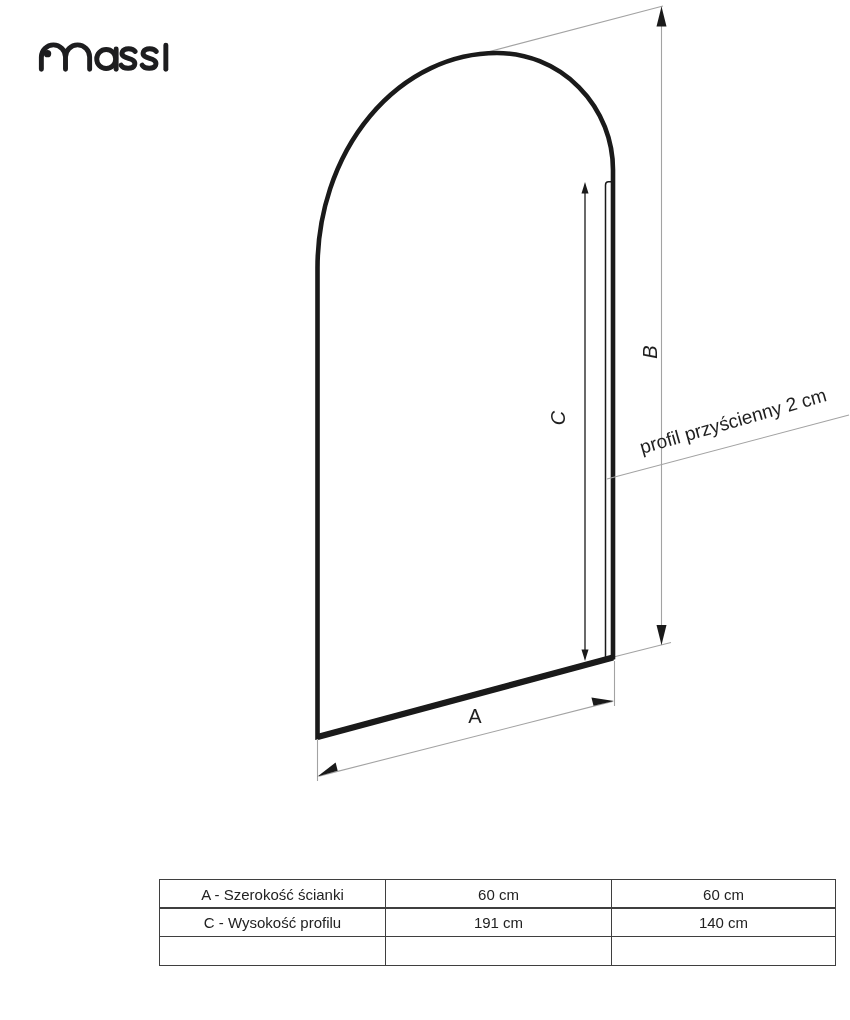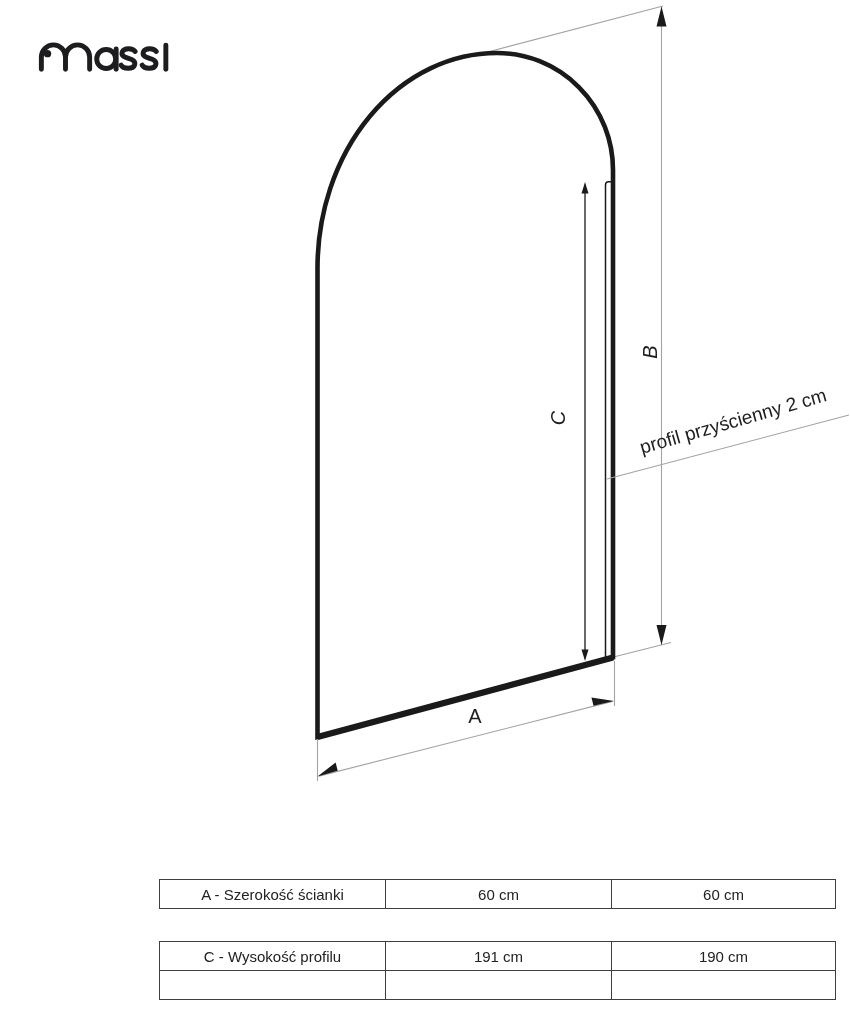--- a/index.html
+++ b/index.html
@@ -18,21 +18,21 @@
   .dim-label-a{font:20px "Liberation Sans",sans-serif;fill:#1f1f1f;}
   .annot{font:19px "Liberation Sans",sans-serif;fill:#1f1f1f;}
   .logo-stroke{stroke:#1d1d1f;stroke-width:5.2;fill:none;stroke-linecap:round;}
   .logo-fill{fill:#1d1d1f;}
 
   .spec-table{position:absolute;left:127px;width:676px;border-collapse:collapse;
               table-layout:fixed;font-size:15px;color:#222;margin-left:32px;}
   .spec-table td{border:1px solid var(--table-border,#3f3f3f);text-align:center;
                  vertical-align:middle;height:28px;padding:0;overflow:hidden;white-space:nowrap;}
   .tbl-1{top:879px;}
-  .tbl-2{top:941px;}
+  .tbl-2{top:907px;}
 </style>
 </head>
 <body>
 
 <div class="page">
 
   <svg class="logo" viewBox="0 0 150 40" role="img" aria-label="massi">
     <path class="logo-stroke" d="M 12 34 V 21 A 12.75 12.75 0 0 1 37.5 21 V 34 M 37.5 21 A 12.75 12.75 0 0 1 63 21 V 34"></path>
     <circle class="logo-fill" cx="18.5" cy="17.5" r="3.9"></circle>
     <circle class="logo-stroke" cx="80.5" cy="23.2" r="10"></circle>
@@ -101,21 +101,21 @@
   <table class="spec-table tbl-2">
     <colgroup>
         <col style="width:226px">
         <col style="width:226px">
         <col style="width:224px">
       </colgroup>
     <tbody>
         <tr>
       <td>C - Wysokość profilu</td>
       <td>191 cm</td>
-      <td>190 cm</td>
+      <td>140 cm</td>
     </tr>
     <tr>
       <td></td>
       <td></td>
       <td></td>
     </tr>
   </tbody>
     </table>
 
 </div>

